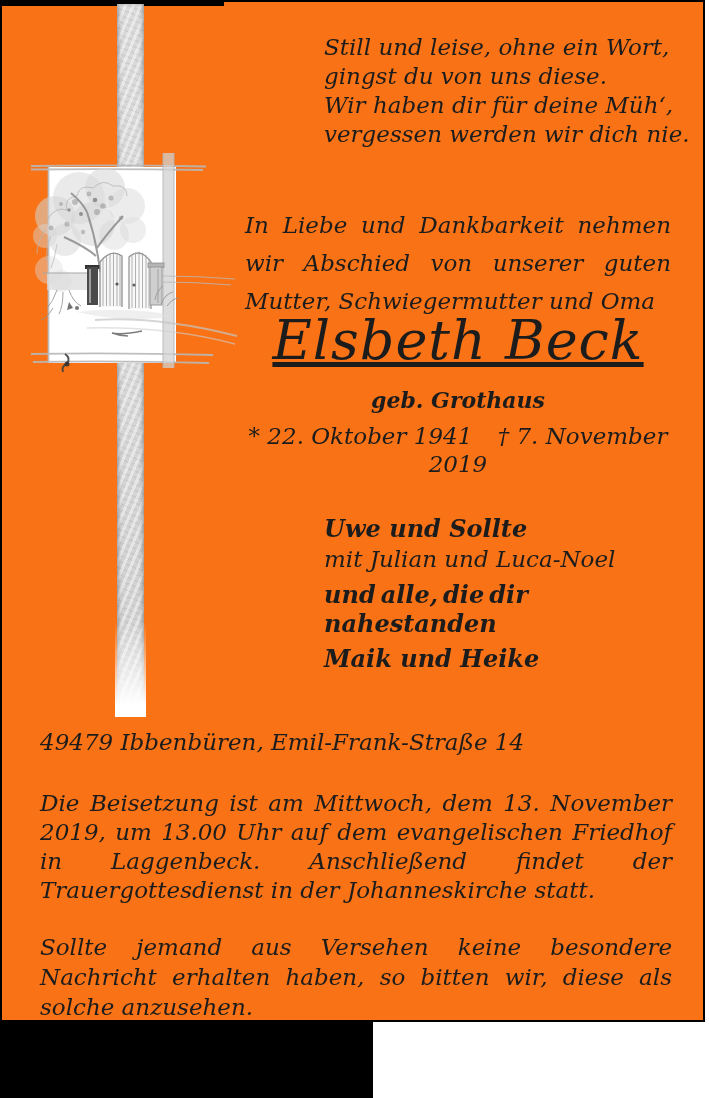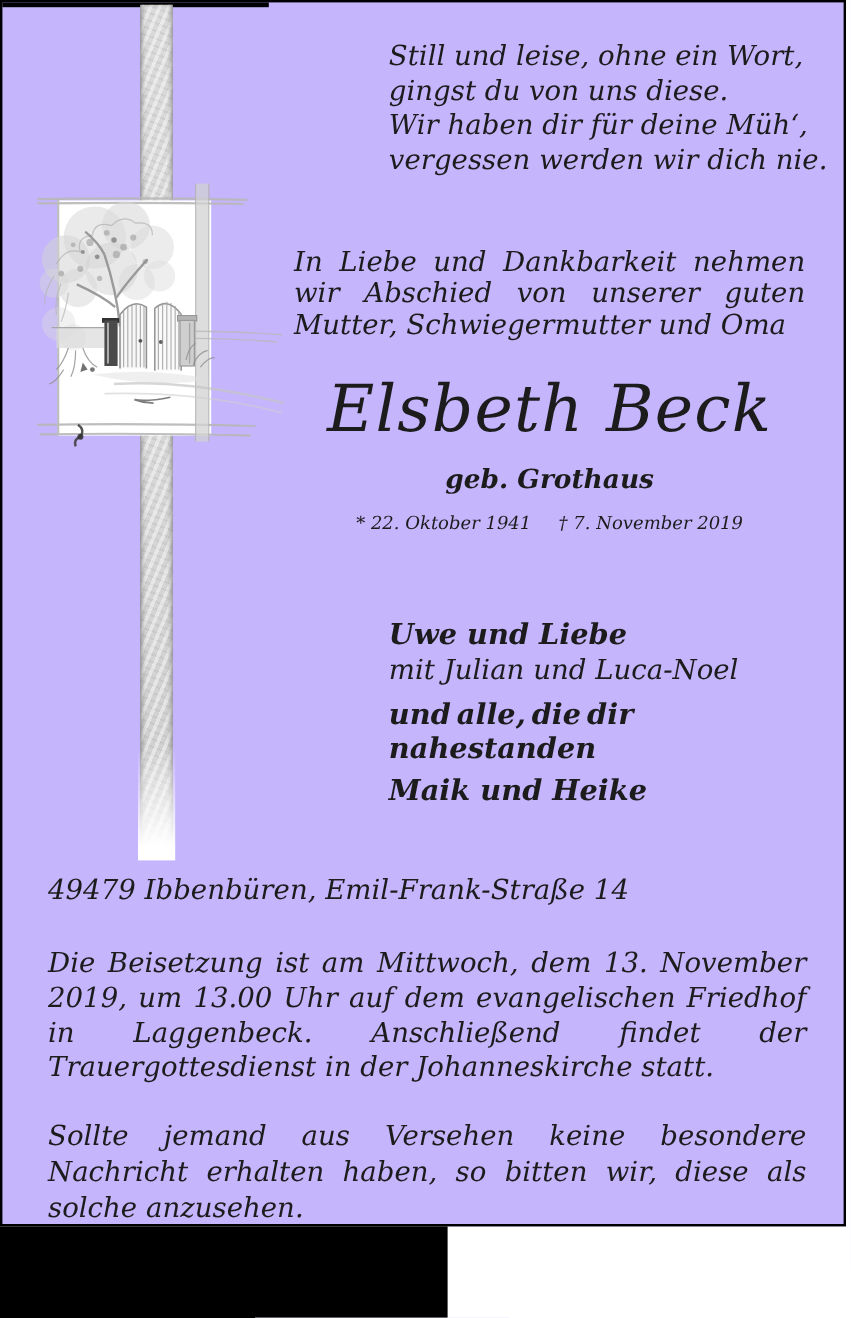--- a/index.html
+++ b/index.html
@@ -15,21 +15,21 @@
     width:709px;height:1098px;
     overflow:hidden;
     font-family:"DejaVu Serif","Liberation Serif",serif;
     font-style:italic;
     color:var(--ink);
   }
   
   .card{
     position:absolute;left:0;top:0;
     width:705px;height:1022px;
-    background:#c4b5fd;
+    background:#f97316;
     border:2px solid var(--frame);
   }
   .top-accent{
     position:absolute;left:0;top:0;
     width:222px;height:4px;
     background:var(--frame);
   }
   
   .ribbon{
     position:absolute;left:115px;top:2px;
@@ -46,24 +46,24 @@
     background:linear-gradient(to bottom, rgba(255,255,255,0), #ffffff 88%);
   }
   
   .sketch{
     position:absolute;left:15px;top:138px;
     width:220px;height:284px;
   }
   
   .txt{position:absolute;white-space:normal;}
   .poem{left:322px;top:31px;font-size:23px;line-height:29px;}
-  .intro{left:243px;top:204px;width:426px;font-size:23px;line-height:26px;text-align:justify;}
-  .name{left:243px;top:310px;width:426px;font-size:54px;line-height:58px;text-align:center;letter-spacing:1px;}
+  .intro{left:243px;top:204px;width:426px;font-size:23px;line-height:38px;text-align:justify;}
+  .name{left:243px;top:310px;width:426px;font-size:54px;line-height:58px;text-align:center;letter-spacing:1px;text-decoration:underline;}
   .maiden{left:243px;top:385px;width:426px;font-size:22px;line-height:26px;text-align:center;font-weight:bold;}
-  .dates{left:243px;top:420px;width:426px;font-size:15px;line-height:28px;text-align:center;}
+  .dates{left:243px;top:420px;width:426px;font-size:23px;line-height:28px;text-align:center;}
   .dates .death{margin-left:18px;}
   .mourners{left:322px;top:505px;font-size:23px;line-height:29px;}
   .mourners .b{font-weight:bold;font-size:24px;}
   .mourners .m1{margin-top:7px;}
   .mourners .m2{margin-top:2px;}
   .mourners .m3{margin-top:6px;}
   .mourners .m4{margin-top:6px;word-spacing:-0.14em;}
   .address{left:38px;top:726px;font-size:23px;line-height:29px;}
   .funeral{left:38px;top:787px;width:632px;font-size:23px;line-height:29px;text-align:justify;}
   .note{left:38px;top:930px;width:632px;font-size:23px;line-height:30px;text-align:justify;}
@@ -191,21 +191,21 @@
   <p class="txt intro">In Liebe und Dankbarkeit nehmen wir Abschied von unserer guten Mutter, Schwiegermutter und Oma</p>
 
   <div class="txt name">Elsbeth Beck</div>
   <div class="txt maiden">geb. Grothaus</div>
   <div class="txt dates">
     <span class="birth">* 22. Oktober 1941</span>
     <span class="death">† 7. November 2019</span>
   </div>
 
   <div class="txt mourners">
-    <div class="b m1">Uwe und Liebe</div>
+    <div class="b m1">Uwe und Sollte</div>
     <div class="m2">mit Julian und Luca-Noel</div>
     <div class="b m4">und alle, die dir nahestanden</div>
     <div class="b m3">Maik und Heike</div>
   </div>
 
   <div class="txt address">49479 Ibbenbüren, Emil-Frank-Straße 14</div>
 
   <p class="txt funeral">Die Beisetzung ist am Mittwoch, dem 13. November 2019, um 13.00 Uhr auf dem evangelischen Friedhof in Laggenbeck. Anschließend findet der Trauergottesdienst in der Johanneskirche statt.</p>
 
   <p class="txt note">Sollte jemand aus Versehen keine besondere Nachricht erhalten haben, so bitten wir, diese als solche anzusehen.</p>

